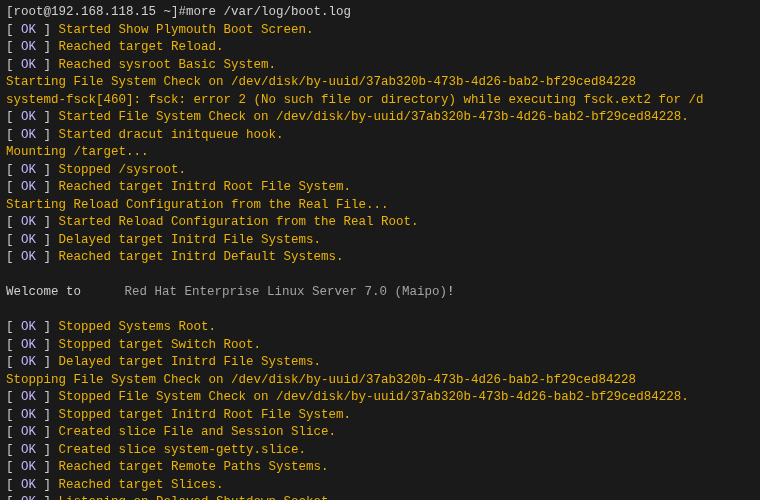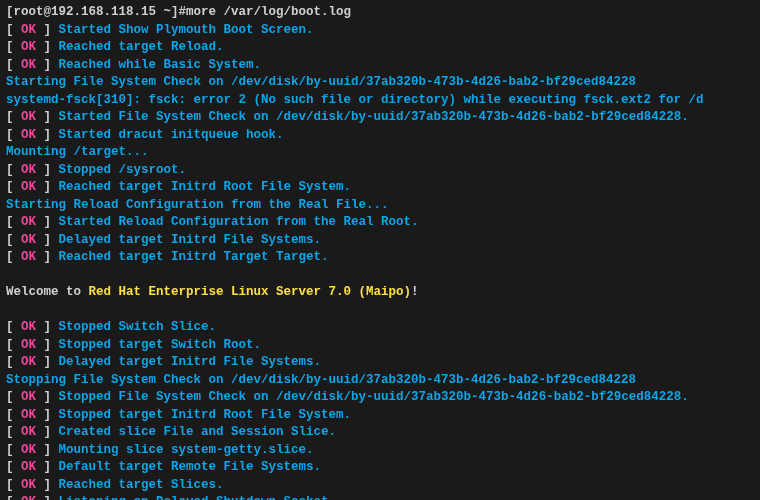--- a/index.html
+++ b/index.html
@@ -8,54 +8,54 @@
       color: #d0d0d0;
       font-family: 'Courier New', Consolas, monospace;
       font-size: 12.5px;
       line-height: 1.4;
       padding: 4px 6px;
       width: 760px;
       height: 500px;
       overflow: hidden;
       white-space: nowrap;
     }
-    .line { display: block; font-weight: bold; }
-    .ok-green { color: #ec4899; text-align: center; }
+    .line { display: block; }
+    .ok-green { color: #c4b5fd; text-align: center; }
     .bracket { color: #d0d0d0; }
-    .msg { color: #0ea5e9; }
-    .redhat { color: #fde047; }
+    .msg { color: #eab308; }
+    .redhat { color: #a3a3a3; margin-left: 36px; }
     .spacer { height: 1.4em; }
   </style>
 </head>
 <body>
 
 <div class="line">[root@192.168.118.15 ~]#more /var/log/boot.log</div>
 
 <div class="line"><span class="bracket">[  </span><span class="ok-green">OK</span><span class="bracket">  ] </span><span class="msg">Started Show Plymouth Boot Screen.</span></div>
 <div class="line"><span class="bracket">[  </span><span class="ok-green">OK</span><span class="bracket">  ] </span><span class="msg">Reached target Reload.</span></div>
-<div class="line"><span class="bracket">[  </span><span class="ok-green">OK</span><span class="bracket">  ] </span><span class="msg">Reached while Basic System.</span></div>
+<div class="line"><span class="bracket">[  </span><span class="ok-green">OK</span><span class="bracket">  ] </span><span class="msg">Reached sysroot Basic System.</span></div>
 <div class="line"><span class="msg">         Starting File System Check on /dev/disk/by-uuid/37ab320b-473b-4d26-bab2-bf29ced84228</span></div>
-<div class="line"><span class="msg">systemd-fsck[310]: fsck: error 2 (No such file or directory) while executing fsck.ext2 for /d</span></div>
+<div class="line"><span class="msg">systemd-fsck[460]: fsck: error 2 (No such file or directory) while executing fsck.ext2 for /d</span></div>
 <div class="line"><span class="bracket">[  </span><span class="ok-green">OK</span><span class="bracket">  ] </span><span class="msg">Started File System Check on /dev/disk/by-uuid/37ab320b-473b-4d26-bab2-bf29ced84228.</span></div>
 <div class="line"><span class="bracket">[  </span><span class="ok-green">OK</span><span class="bracket">  ] </span><span class="msg">Started dracut initqueue hook.</span></div>
 <div class="line"><span class="msg">         Mounting /target...</span></div>
 <div class="line"><span class="bracket">[  </span><span class="ok-green">OK</span><span class="bracket">  ] </span><span class="msg">Stopped /sysroot.</span></div>
 <div class="line"><span class="bracket">[  </span><span class="ok-green">OK</span><span class="bracket">  ] </span><span class="msg">Reached target Initrd Root File System.</span></div>
 <div class="line"><span class="msg">         Starting Reload Configuration from the Real File...</span></div>
 <div class="line"><span class="bracket">[  </span><span class="ok-green">OK</span><span class="bracket">  ] </span><span class="msg">Started Reload Configuration from the Real Root.</span></div>
 <div class="line"><span class="bracket">[  </span><span class="ok-green">OK</span><span class="bracket">  ] </span><span class="msg">Delayed target Initrd File Systems.</span></div>
-<div class="line"><span class="bracket">[  </span><span class="ok-green">OK</span><span class="bracket">  ] </span><span class="msg">Reached target Initrd Target Target.</span></div>
+<div class="line"><span class="bracket">[  </span><span class="ok-green">OK</span><span class="bracket">  ] </span><span class="msg">Reached target Initrd Default Systems.</span></div>
 
 <div class="spacer"></div>
 <div class="line"><span>Welcome to </span><span class="redhat">Red Hat Enterprise Linux Server 7.0 (Maipo)</span><span>!</span></div>
 <div class="spacer"></div>
 
-<div class="line"><span class="bracket">[  </span><span class="ok-green">OK</span><span class="bracket">  ] </span><span class="msg">Stopped Switch Slice.</span></div>
+<div class="line"><span class="bracket">[  </span><span class="ok-green">OK</span><span class="bracket">  ] </span><span class="msg">Stopped Systems Root.</span></div>
 <div class="line"><span class="bracket">[  </span><span class="ok-green">OK</span><span class="bracket">  ] </span><span class="msg">Stopped target Switch Root.</span></div>
 <div class="line"><span class="bracket">[  </span><span class="ok-green">OK</span><span class="bracket">  ] </span><span class="msg">Delayed target Initrd File Systems.</span></div>
 <div class="line"><span class="msg">         Stopping File System Check on /dev/disk/by-uuid/37ab320b-473b-4d26-bab2-bf29ced84228</span></div>
 <div class="line"><span class="bracket">[  </span><span class="ok-green">OK</span><span class="bracket">  ] </span><span class="msg">Stopped File System Check on /dev/disk/by-uuid/37ab320b-473b-4d26-bab2-bf29ced84228.</span></div>
 <div class="line"><span class="bracket">[  </span><span class="ok-green">OK</span><span class="bracket">  ] </span><span class="msg">Stopped target Initrd Root File System.</span></div>
 <div class="line"><span class="bracket">[  </span><span class="ok-green">OK</span><span class="bracket">  ] </span><span class="msg">Created slice File and Session Slice.</span></div>
-<div class="line"><span class="bracket">[  </span><span class="ok-green">OK</span><span class="bracket">  ] </span><span class="msg">Mounting slice system-getty.slice.</span></div>
-<div class="line"><span class="bracket">[  </span><span class="ok-green">OK</span><span class="bracket">  ] </span><span class="msg">Default target Remote File Systems.</span></div>
+<div class="line"><span class="bracket">[  </span><span class="ok-green">OK</span><span class="bracket">  ] </span><span class="msg">Created slice system-getty.slice.</span></div>
+<div class="line"><span class="bracket">[  </span><span class="ok-green">OK</span><span class="bracket">  ] </span><span class="msg">Reached target Remote Paths Systems.</span></div>
 <div class="line"><span class="bracket">[  </span><span class="ok-green">OK</span><span class="bracket">  ] </span><span class="msg">Reached target Slices.</span></div>
 <div class="line"><span class="bracket">[  </span><span class="ok-green">OK</span><span class="bracket">  ] </span><span class="msg">Listening on Delayed Shutdown Socket.</span></div>
 
 </body></html>

